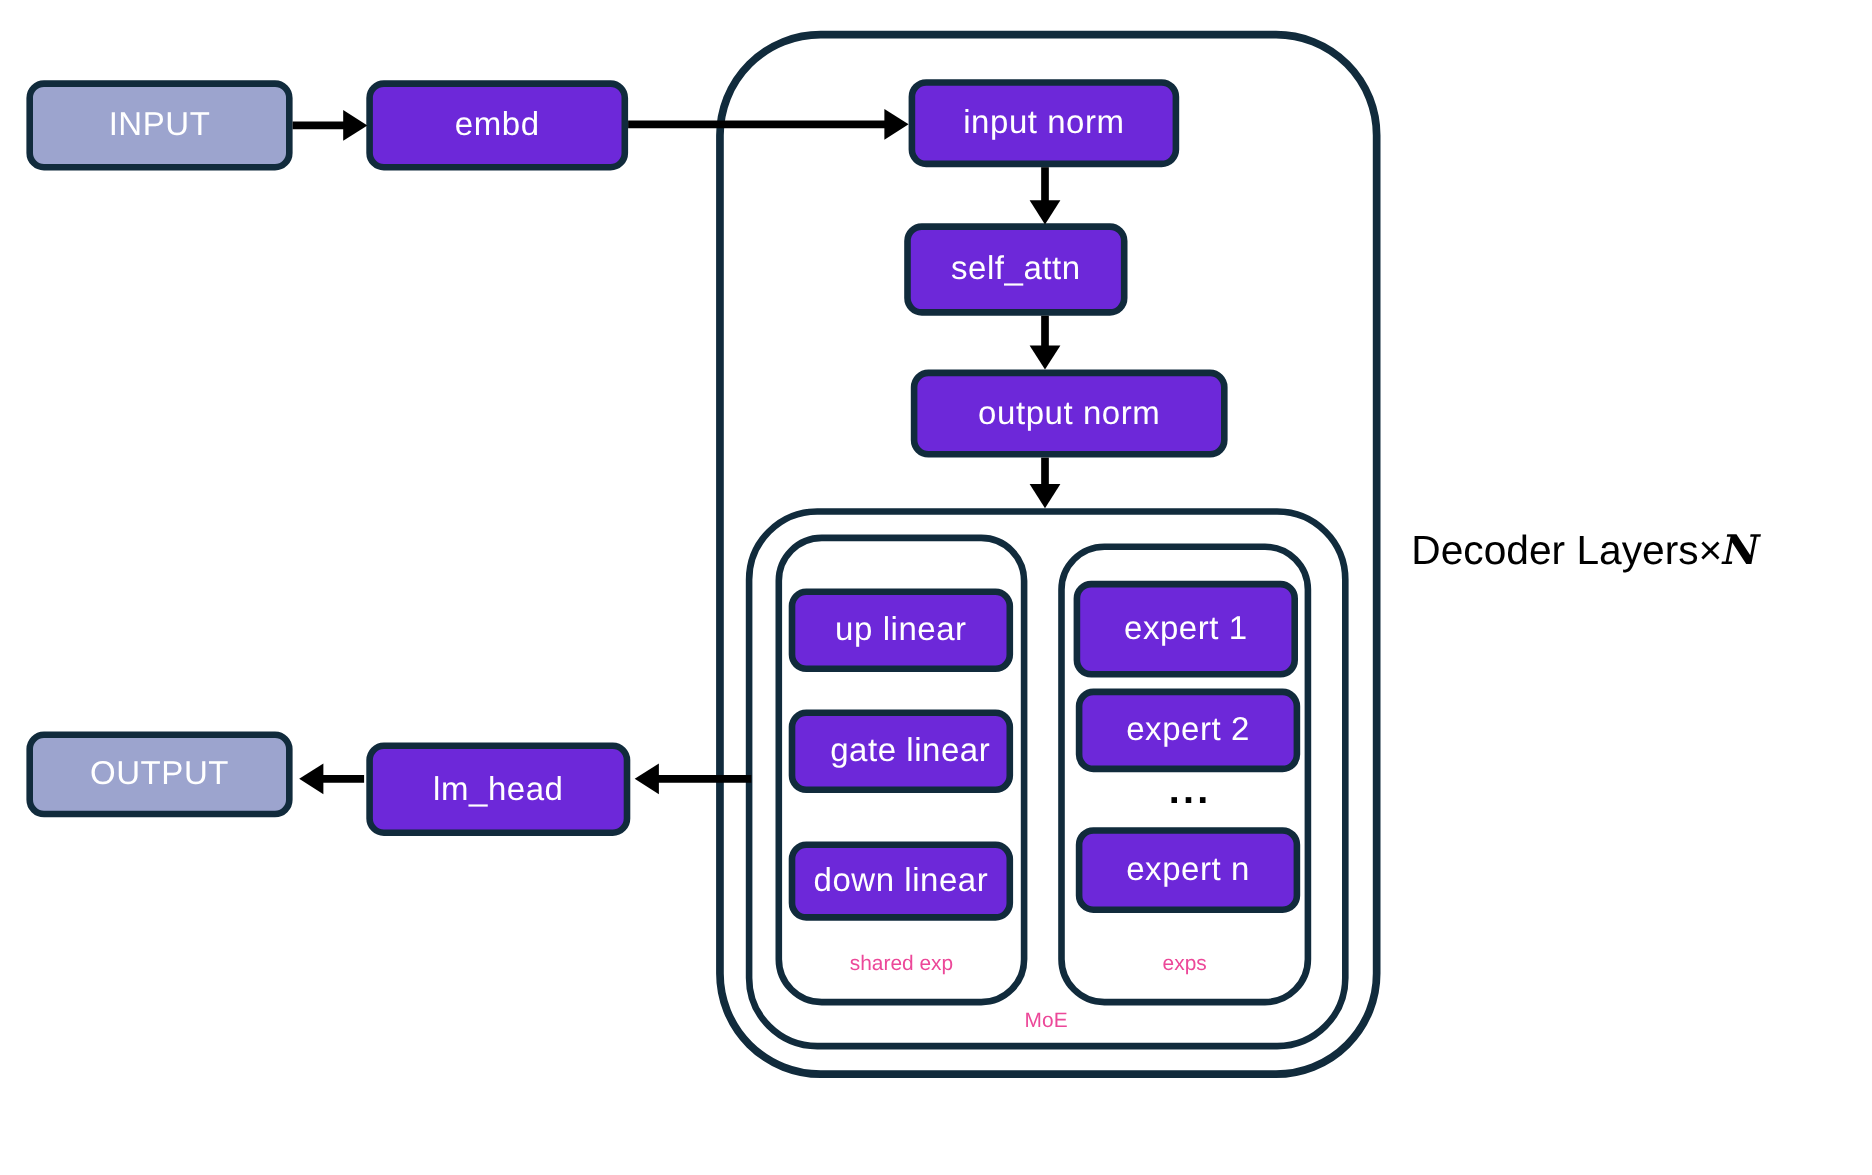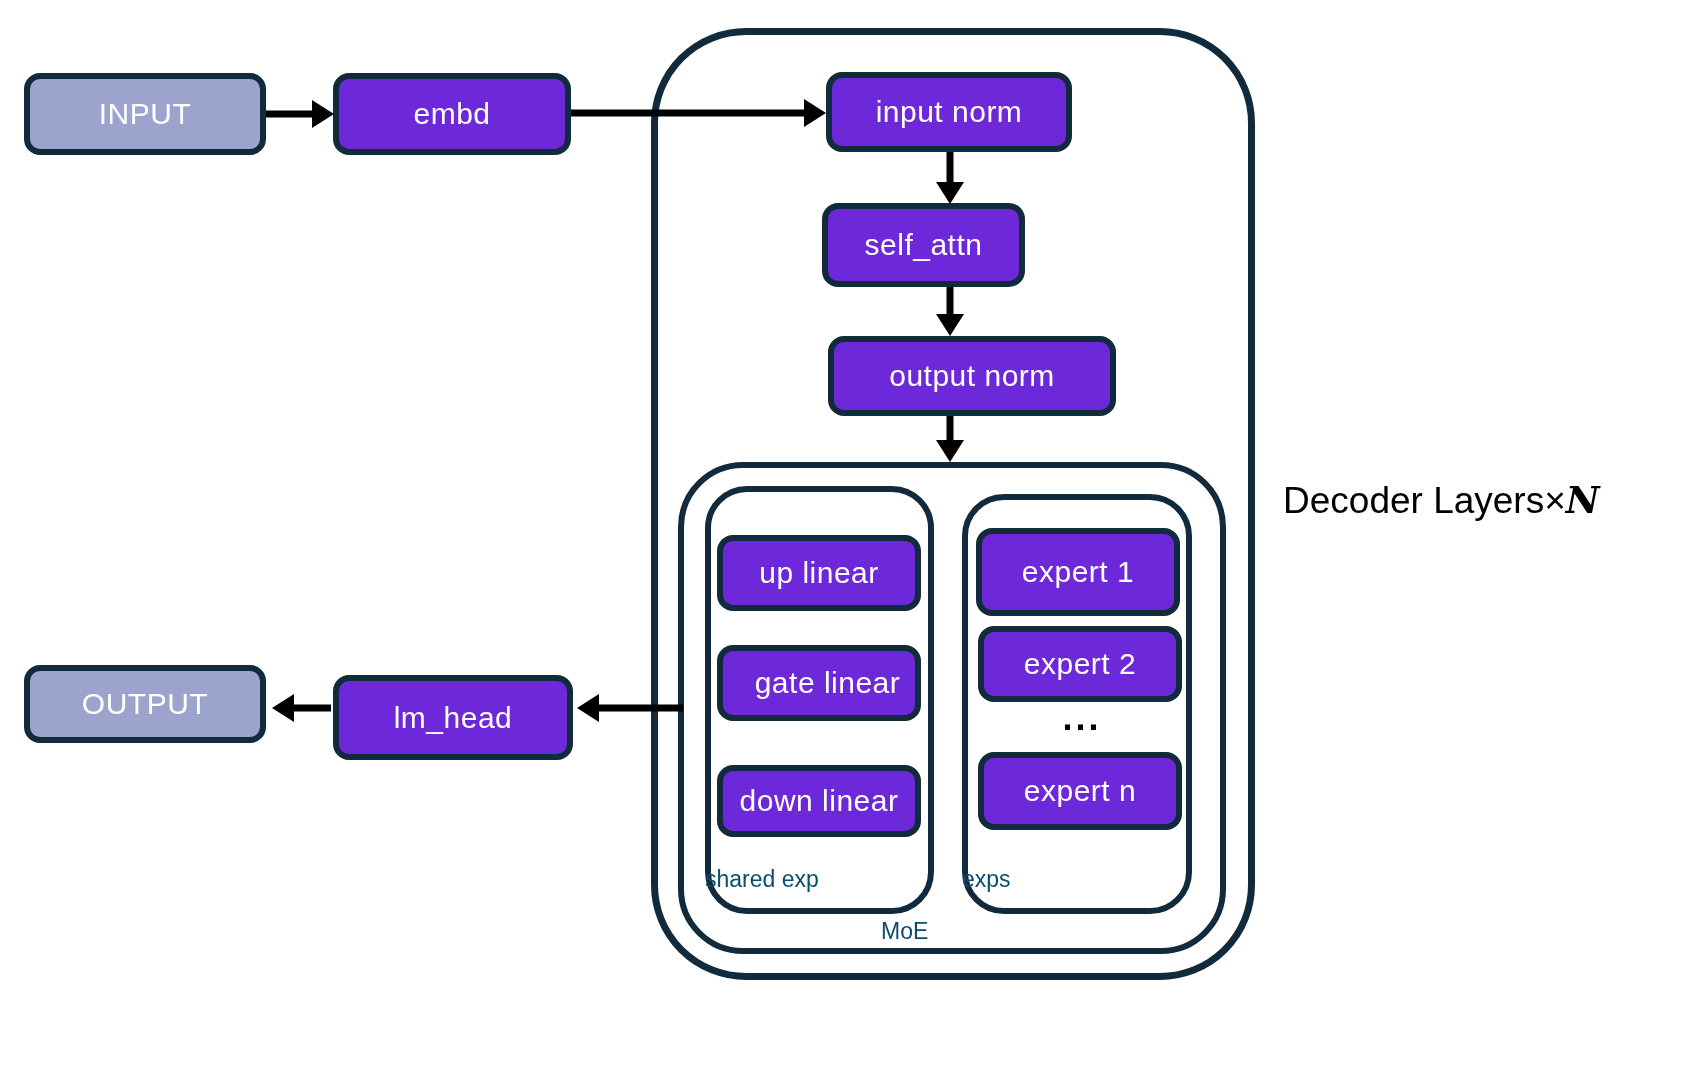--- a/index.html
+++ b/index.html
@@ -38,23 +38,23 @@
     box-sizing: border-box;
     border: 6px solid #112b3c;
     background: transparent;
     border-radius: 42px;
   }
   .container.decoder { border-width: 7px; border-radius: 95px; }
   .container.moe     { border-radius: 65px; }
 
   .grouplabel {
     position: absolute;
-    color: #0c4a6e;
-    font-size: 23px;
-    text-align: left;
+    color: #ec4899;
+    font-size: 19px;
+    text-align: center;
     white-space: nowrap;
   }
   .dots {
     position: absolute;
     color: #000000;
     font-size: 36px;
     font-weight: 700;
     letter-spacing: 3px;
     text-align: center;
     line-height: 1;

